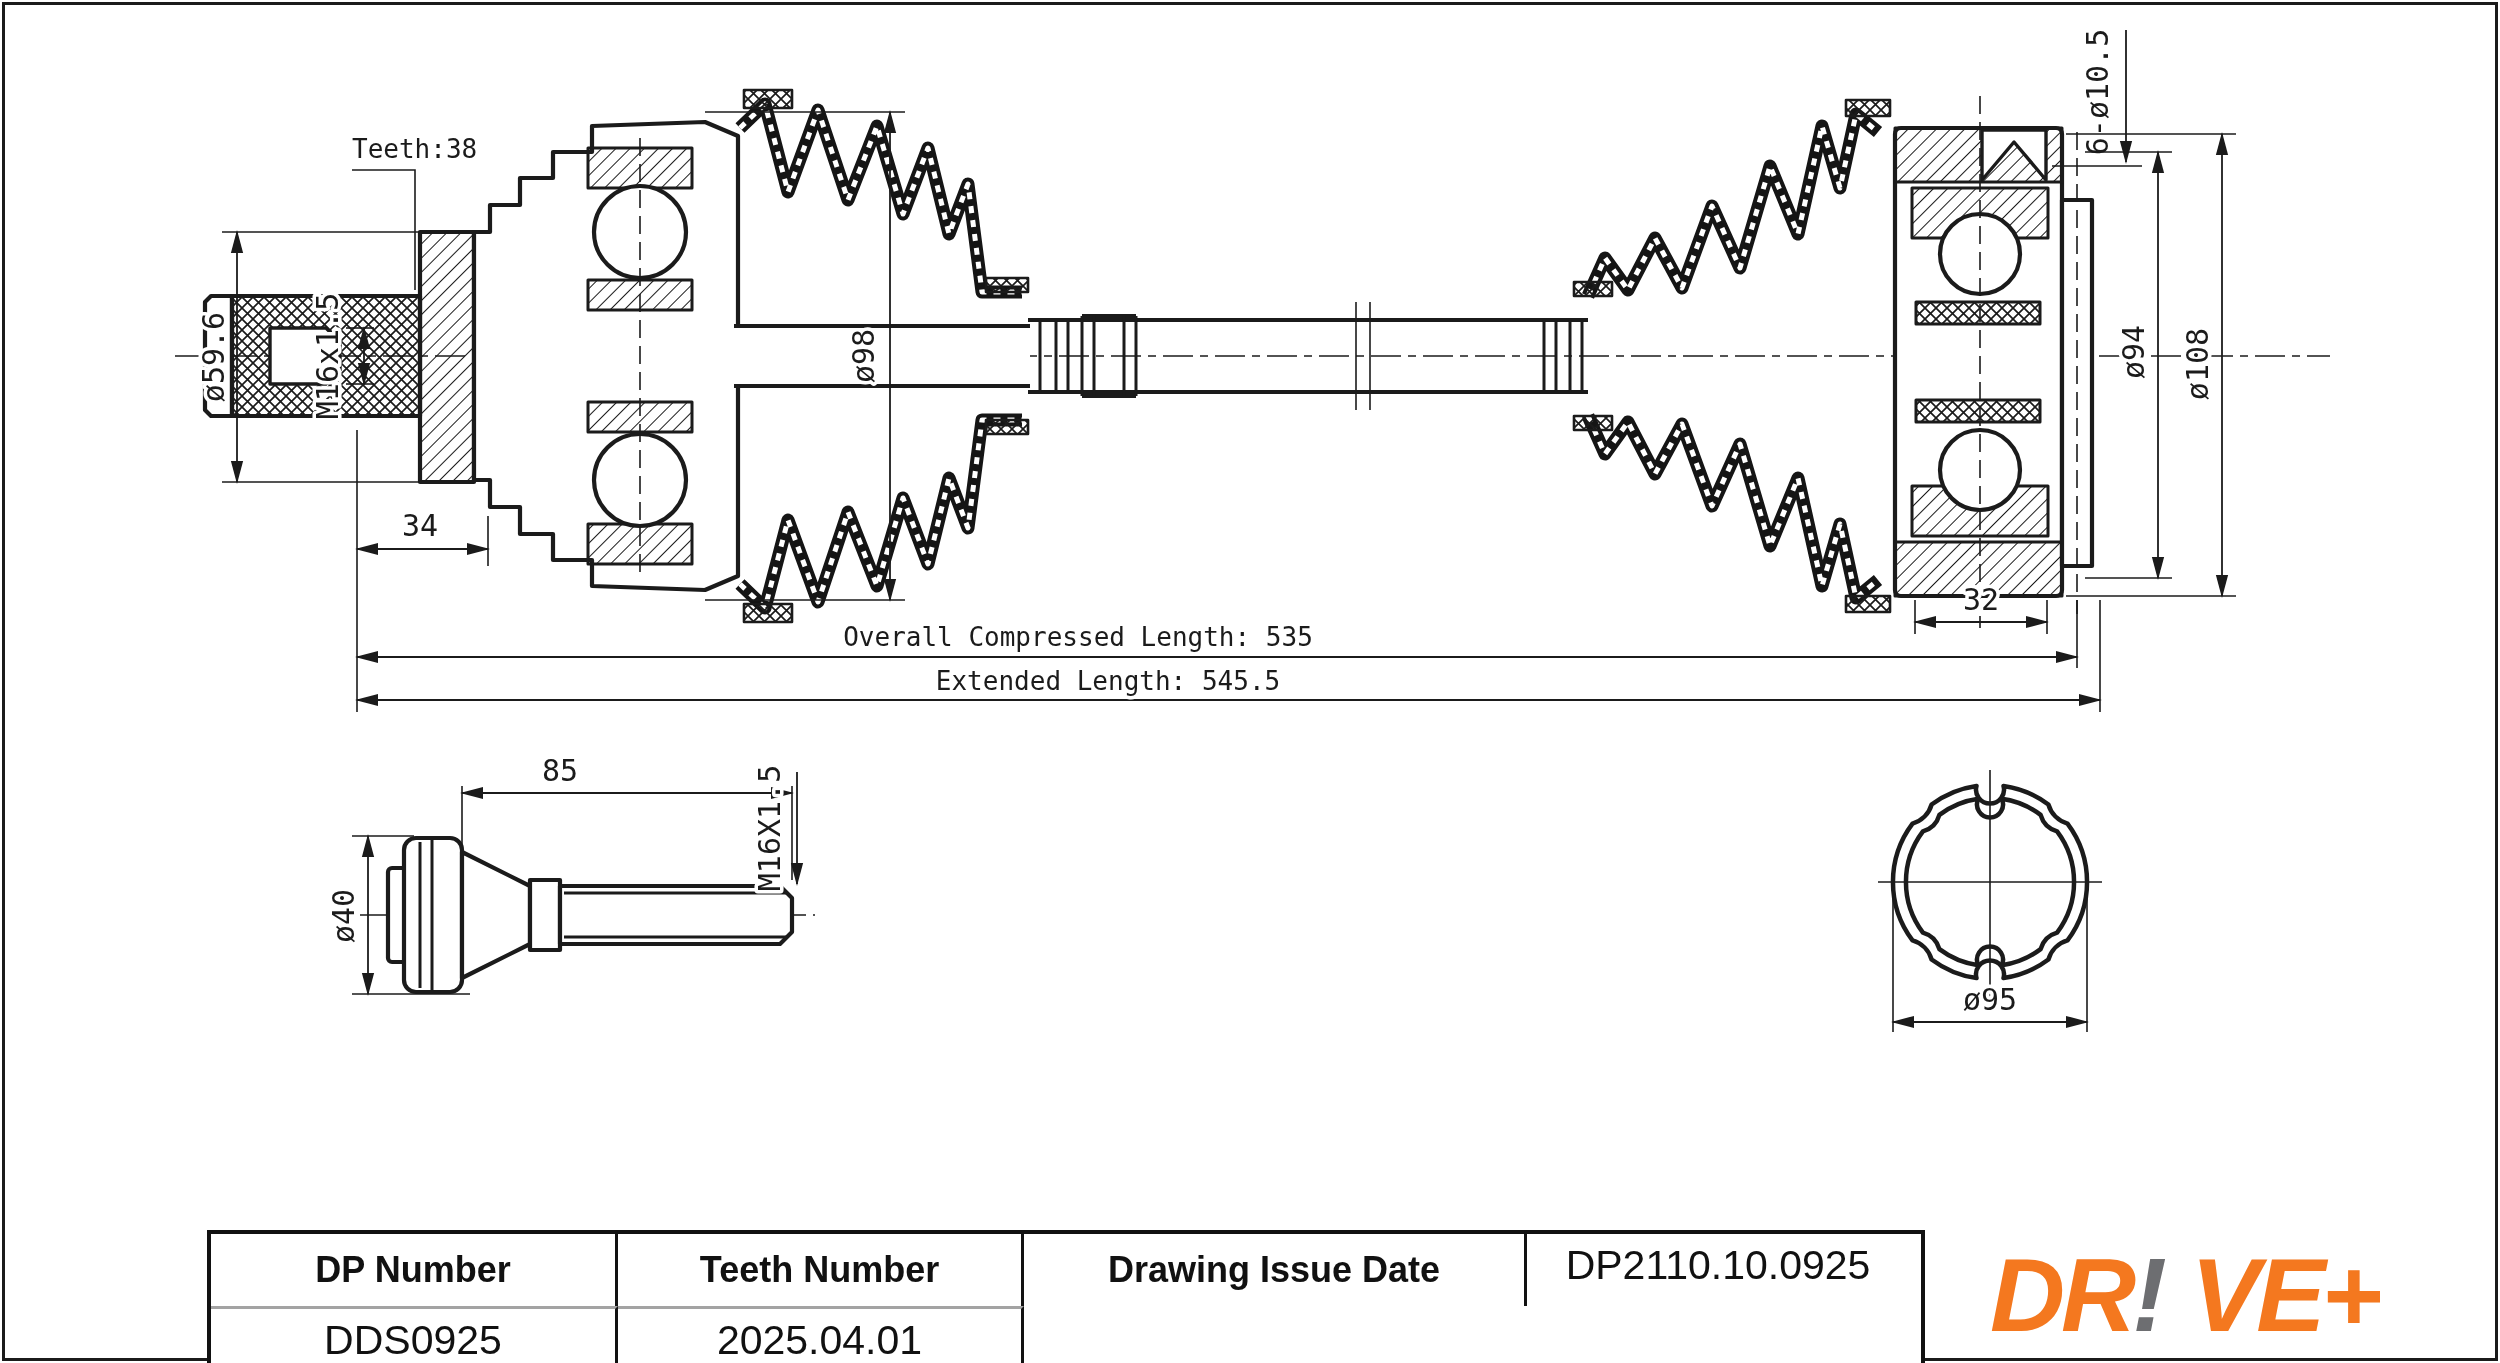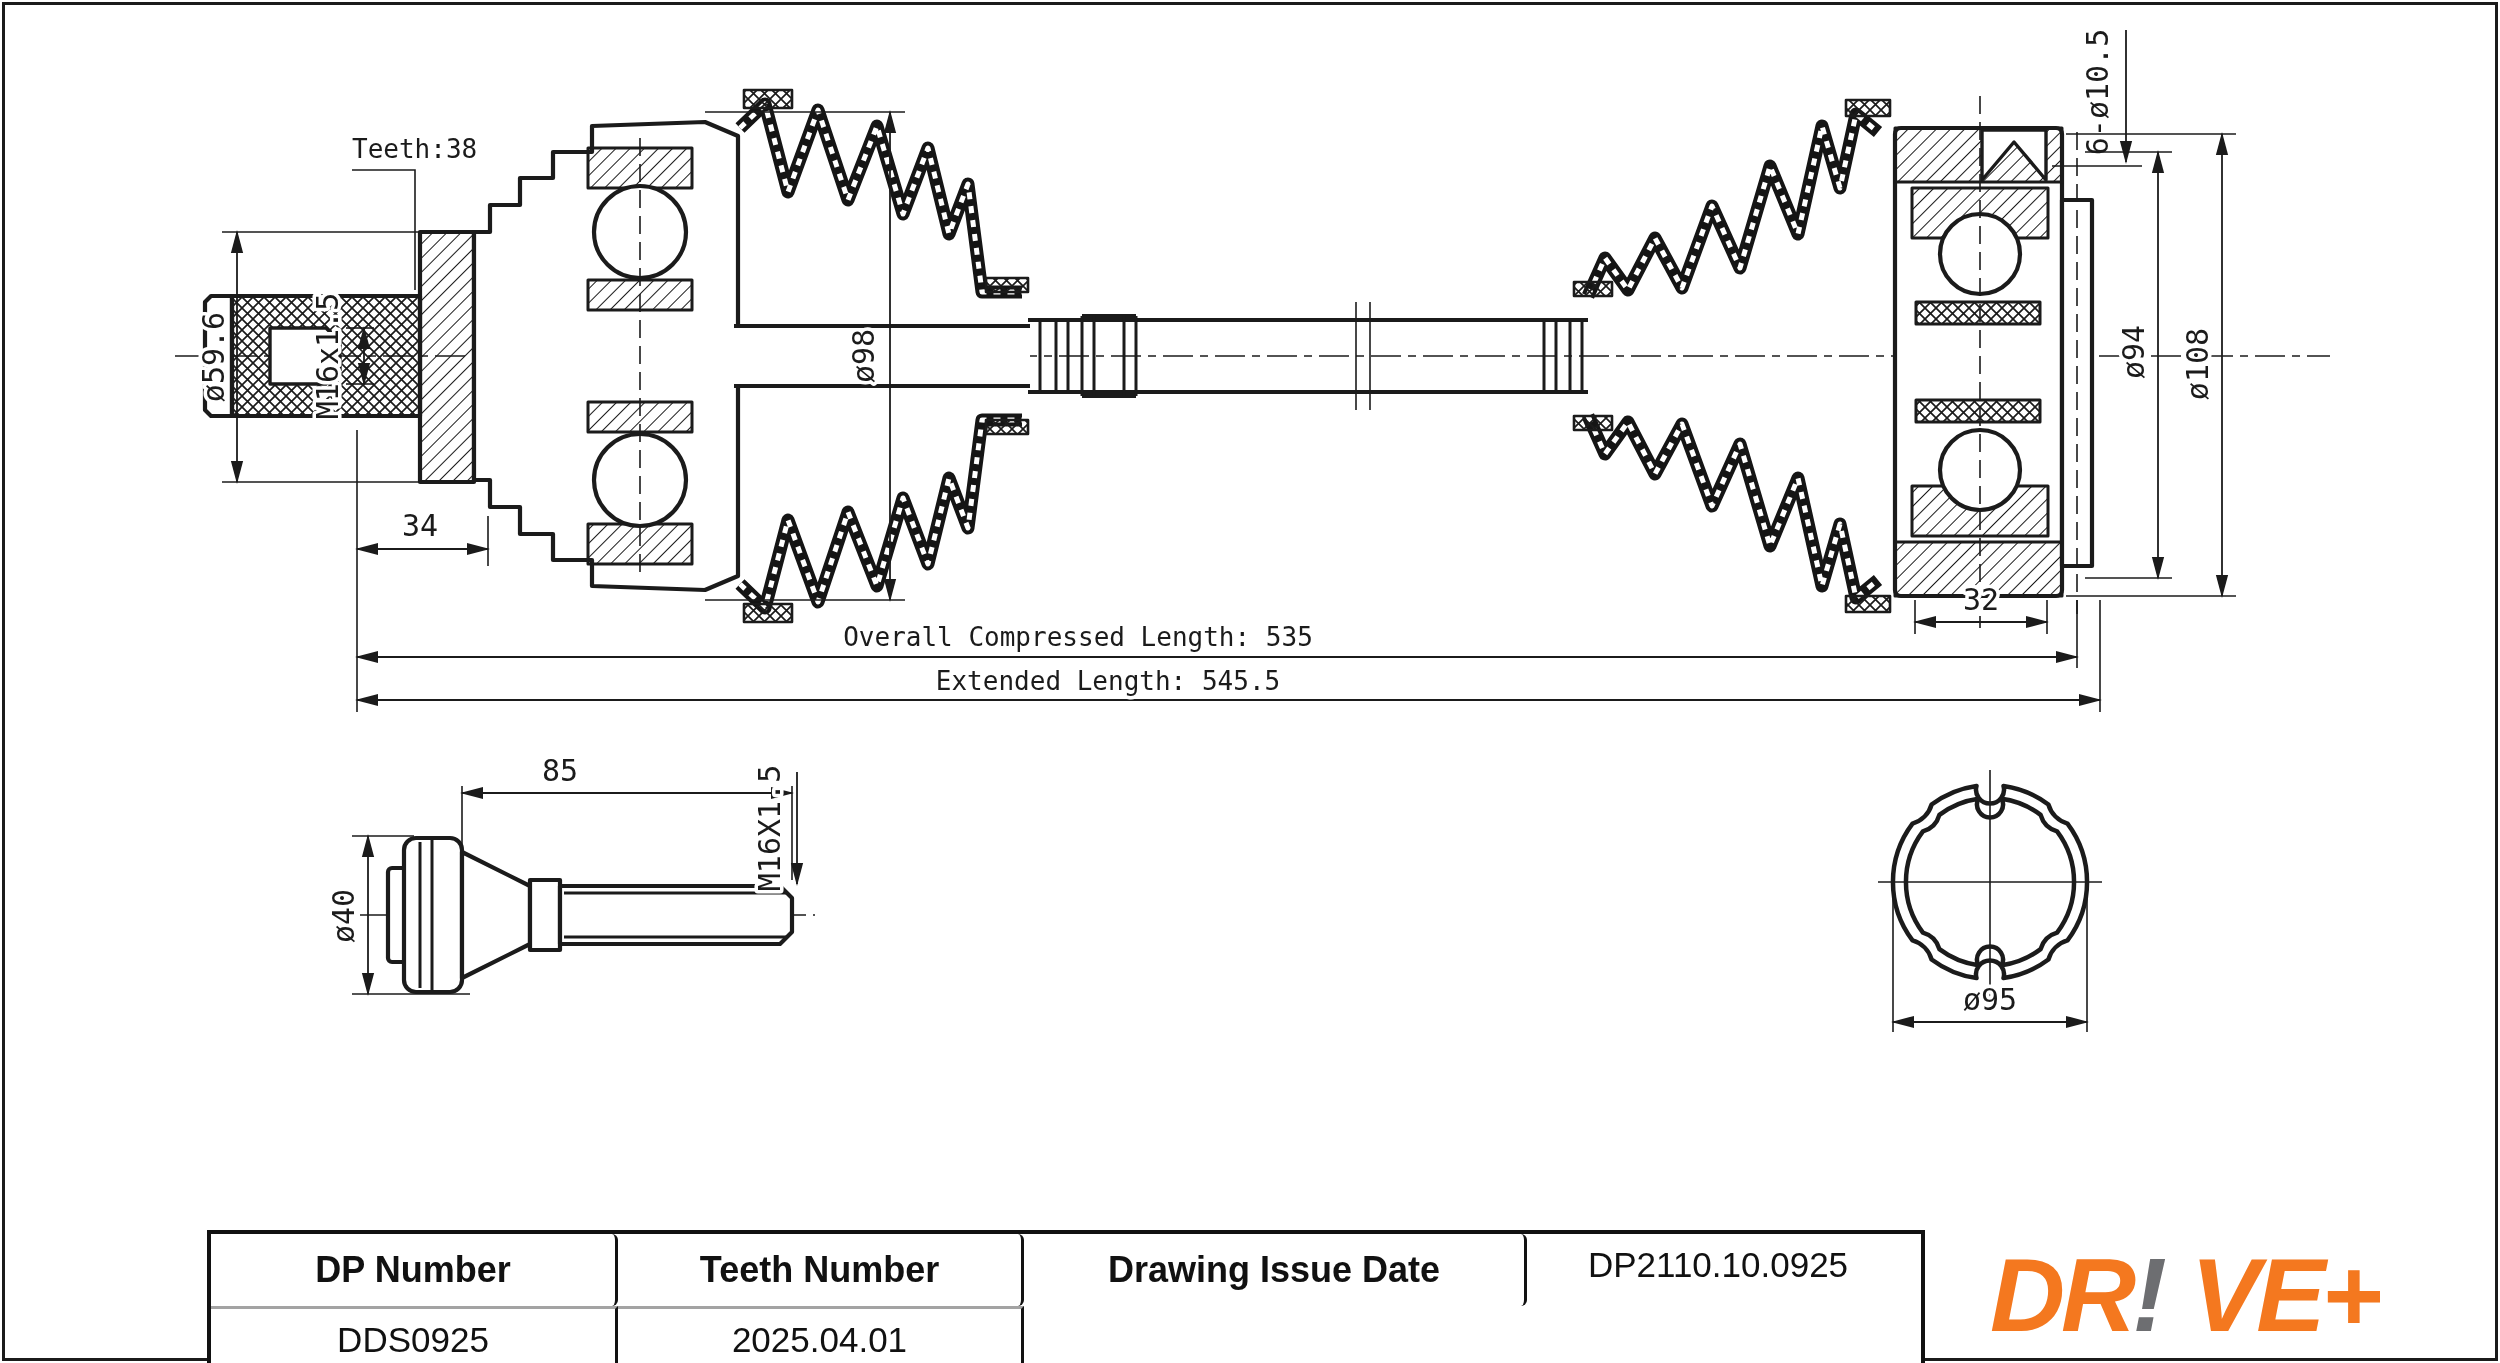--- a/index.html
+++ b/index.html
@@ -19,24 +19,24 @@
   .lead{stroke:#1b1b1b;stroke-width:1.8;fill:none;marker-end:url(#arw);}
   .cl  {stroke:#1b1b1b;stroke-width:1.4;fill:none;stroke-dasharray:30 7 8 7;}
   .dsh {stroke:#1b1b1b;stroke-width:1.6;fill:none;stroke-dasharray:18 8;}
   .boot{stroke:#151515;stroke-width:13;fill:none;stroke-linejoin:round;}
   .bootin{stroke:#ffffff;stroke-width:5;fill:none;stroke-linejoin:round;stroke-dasharray:7 7;}
   .t26{font-size:26px;} .t30{font-size:30px;}
   
   #tblock{position:absolute;left:207px;top:1230px;width:1710px;border:4px solid #111;
           display:grid;grid-template-columns:407px 406px 503px 382px;background:#fff;}
   #tblock .cell{border-right:3px solid #111;border-top:3px solid #a3a3a3;
-          display:flex;align-items:center;justify-content:center;height:58px;font-size:35px;color:#111;}
+          display:flex;align-items:center;justify-content:center;height:58px;font-size:41px;color:#111;}
   #tblock .cell:nth-child(-n+4){border-top:none;}
   #tblock .cell:nth-child(4n){border-right:none;}
-  #tblock .hd{font-weight:bold;font-size:36px;height:72px;border-radius:6px;}
+  #tblock .hd{font-weight:bold;font-size:36px;height:72px;}
   #tblock .vl{height:62px;}
   
   #logo{position:absolute;left:1962px;top:1243px;width:520px;height:112px;
         font-family:"Liberation Sans",sans-serif;font-weight:bold;font-style:italic;
         font-size:104px;letter-spacing:-4px;line-height:104px;white-space:nowrap;}
   #logo .or{color:#F4781F;margin-left:28px;} #logo .gr{color:#6D6E71;}
 </style>
 </head>
 <body>
 

